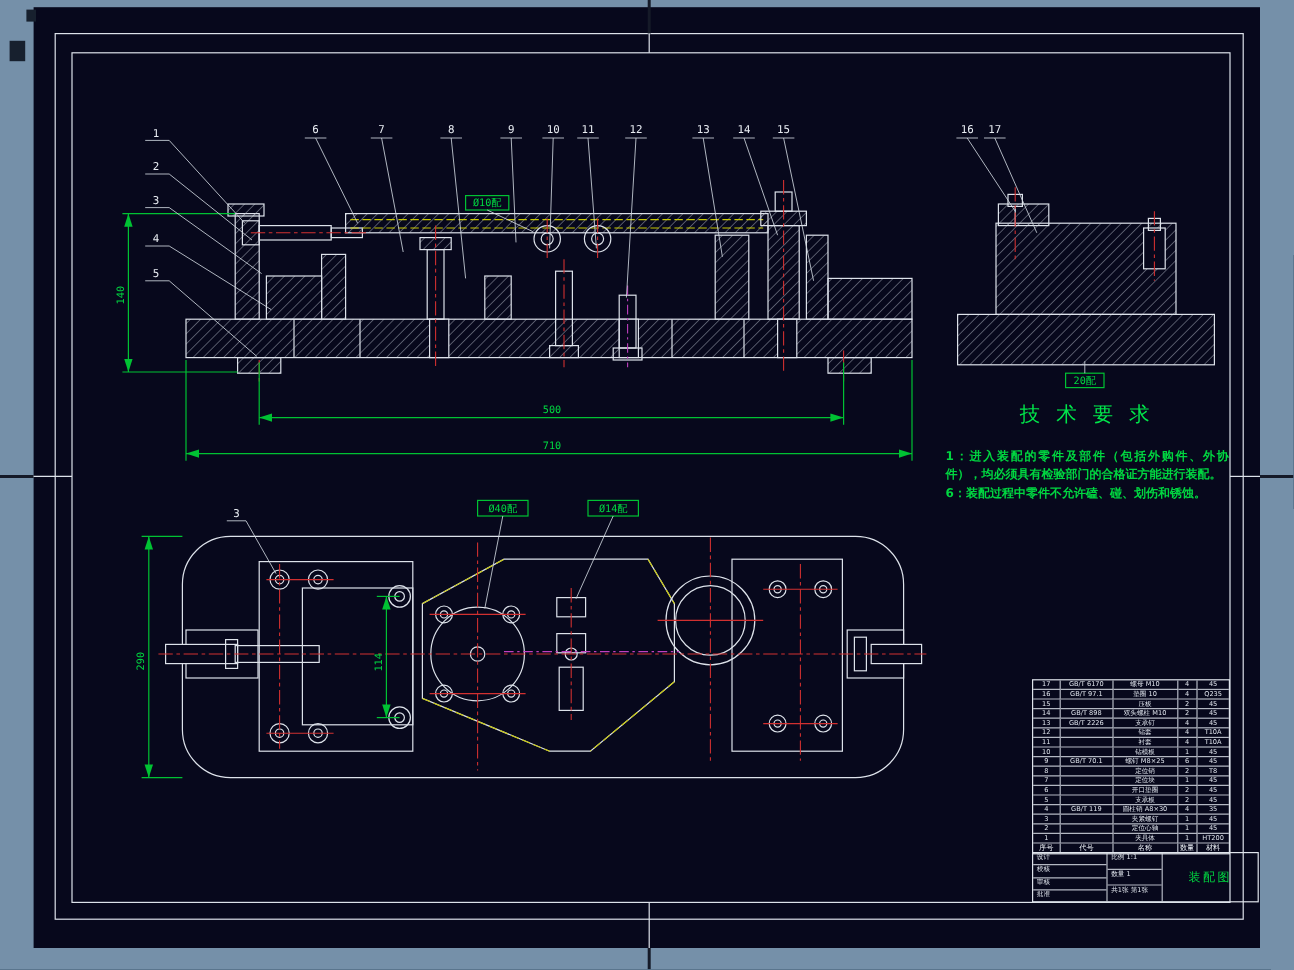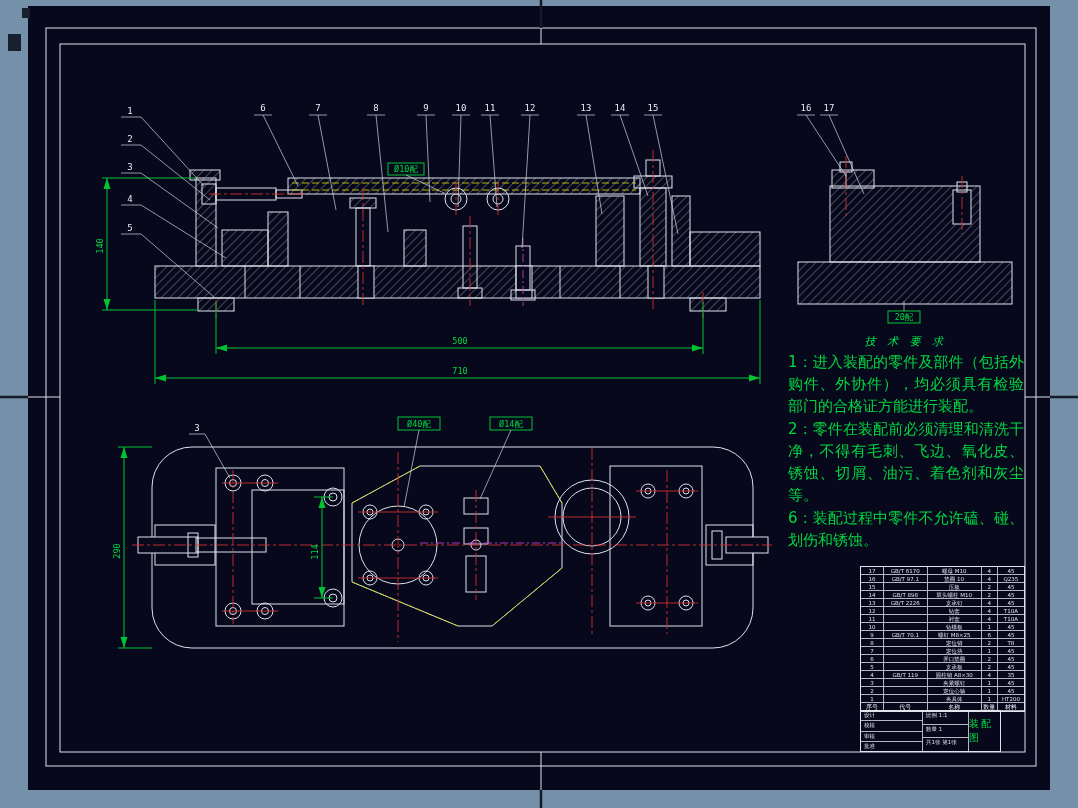--- a/index.html
+++ b/index.html
@@ -13,33 +13,33 @@
   .g{fill:none;stroke:#00c233;stroke-width:1;}
   .gt{fill:#00d640;font:8.5px "DejaVu Sans Mono",monospace;text-anchor:middle;}
   .wt{fill:#e8ecf2;font:9px "DejaVu Sans Mono",monospace;text-anchor:middle;}
   .r{fill:none;stroke:#d23030;stroke-width:.9;stroke-dasharray:12 3 3 3;}
   .rs{fill:none;stroke:#d23030;stroke-width:.9;}
   .y{fill:none;stroke:#c8c800;stroke-width:.9;stroke-dasharray:7 3;}
   .m{fill:none;stroke:#c040c0;stroke-width:.9;stroke-dasharray:8 3 2 3;}
   .ld{fill:none;stroke:#cfd6df;stroke-width:.7;}
   
   .notes{position:absolute;left:788px;top:334px;width:236px;color:#00d640;}
-  .notes-title{text-align:center;font-size:11px;letter-spacing:4px;color:#00e64a;margin-bottom:3px;font-style:italic;}
-  .note{font-size:15px;line-height:1.45;margin-bottom:2px;text-align:justify;}
+  .notes-title{text-align:center;font-size:17px;letter-spacing:4px;color:#00e64a;margin-bottom:17px;}
+  .note{font-size:10px;line-height:1.45;margin-bottom:2px;text-align:justify;font-weight:bold;}
   
   .bom{position:absolute;left:860px;top:566px;width:165px;border:1px solid #dfe4ec;box-sizing:border-box;
        background:rgba(7,8,28,.0);}
   .bom-row{display:grid;grid-template-columns:14% 27% 33% 10% 16%;height:8px;box-sizing:border-box;}
   .bom-cell{border-right:.5px solid rgba(223,228,236,.8);border-bottom:.5px solid rgba(223,228,236,.8);
        font-size:5.5px;line-height:8px;color:#dfe4ec;text-align:center;overflow:hidden;white-space:nowrap;
        box-sizing:border-box;}
   .bom-cell:last-child{border-right:none;}
   .bom-head .bom-cell{font-size:6px;color:#eef2f8;}
   
-  .tblock{position:absolute;left:860px;top:710px;width:141px;height:42px;border:1px solid #dfe4ec;
+  .tblock{position:absolute;left:860px;top:710px;width:189px;height:42px;border:1px solid #dfe4ec;
        box-sizing:border-box;display:grid;grid-template-columns:62px 46px 1fr;background:rgba(7,8,28,0);}
   .tb-col{display:flex;flex-direction:column;border-right:.5px solid rgba(223,228,236,.8);box-sizing:border-box;}
   .tb-col:last-child{border-right:none;align-items:center;justify-content:center;}
   .tb-cell{flex:1;border-bottom:.5px solid rgba(223,228,236,.8);font-size:5.5px;color:#dfe4ec;
        line-height:1.6;padding-left:3px;box-sizing:border-box;overflow:hidden;white-space:nowrap;}
   .tb-cell:last-child{border-bottom:none;}
   .tb-title{color:#00d640;font-size:10px;letter-spacing:2px;}
 </style>
 </head>
 <body>
@@ -317,21 +317,20 @@
     <line class="ld" x1="511" y1="430" x2="480" y2="499"></line>
     <text class="wt" x="197" y="431">3</text>
     <line class="ld" x1="189" y1="434" x2="205" y2="434"></line>
         <line class="ld" x1="205" y1="434" x2="230" y2="478"></line>
   </g>
 </svg>
 
 <div class="notes">
   <div class="notes-title">技 术 要 求</div>
   <div class="note">1：进入装配的零件及部件（包括外购件、外协件），均必须具有检验部门的合格证方能进行装配。</div>
-  <div class="note">2：零件在装配前必须清理和清洗干净，不得有毛刺、飞边、氧化皮、锈蚀、切屑、油污、着色剂和灰尘等。</div>
   <div class="note">6：装配过程中零件不允许磕、碰、划伤和锈蚀。</div>
 </div>
 
 <div class="bom" id="bom">
       <div class="bom-row">
         <span class="bom-cell">17</span>
         <span class="bom-cell">GB/T 6170</span>
         <span class="bom-cell">螺母 M10</span>
         <span class="bom-cell">4</span>
         <span class="bom-cell">45</span>

